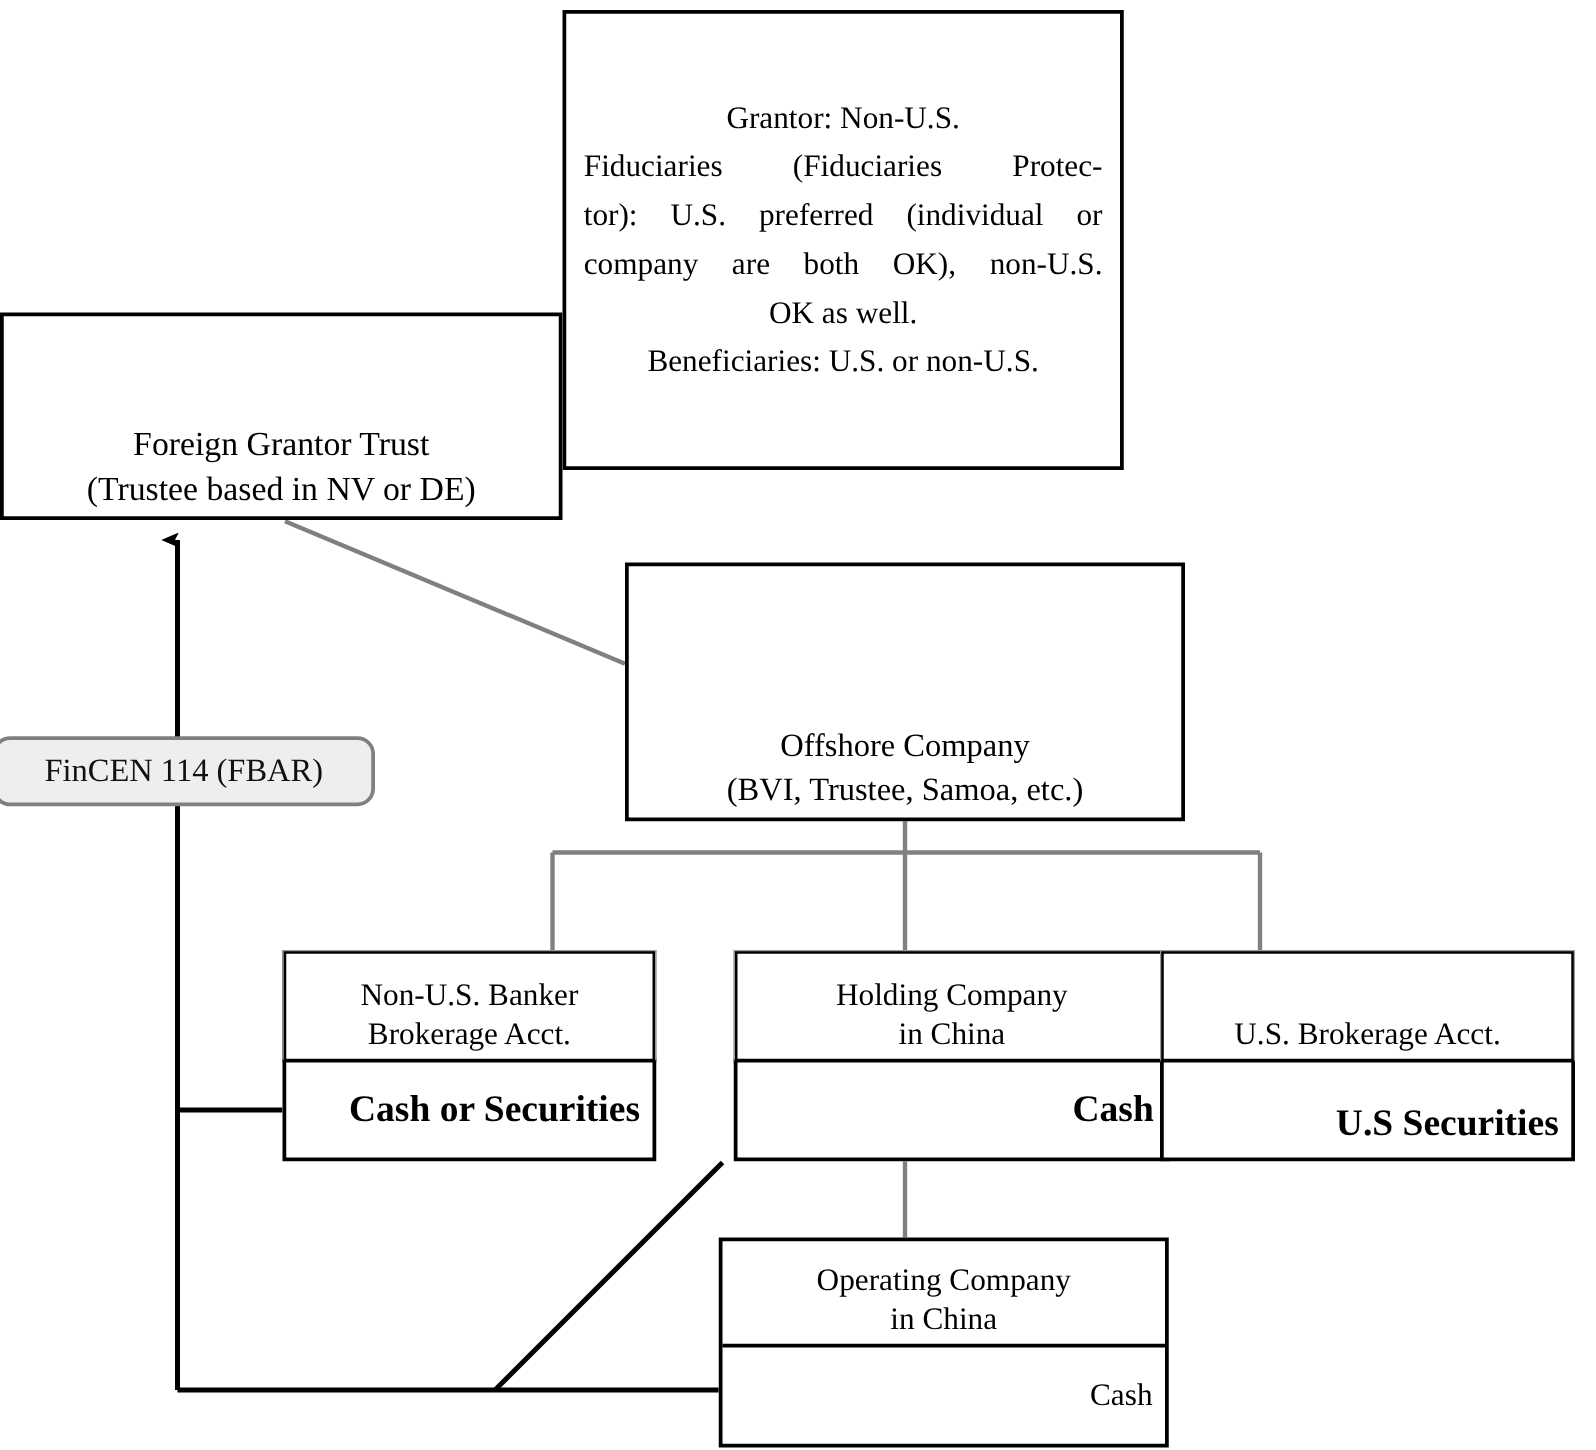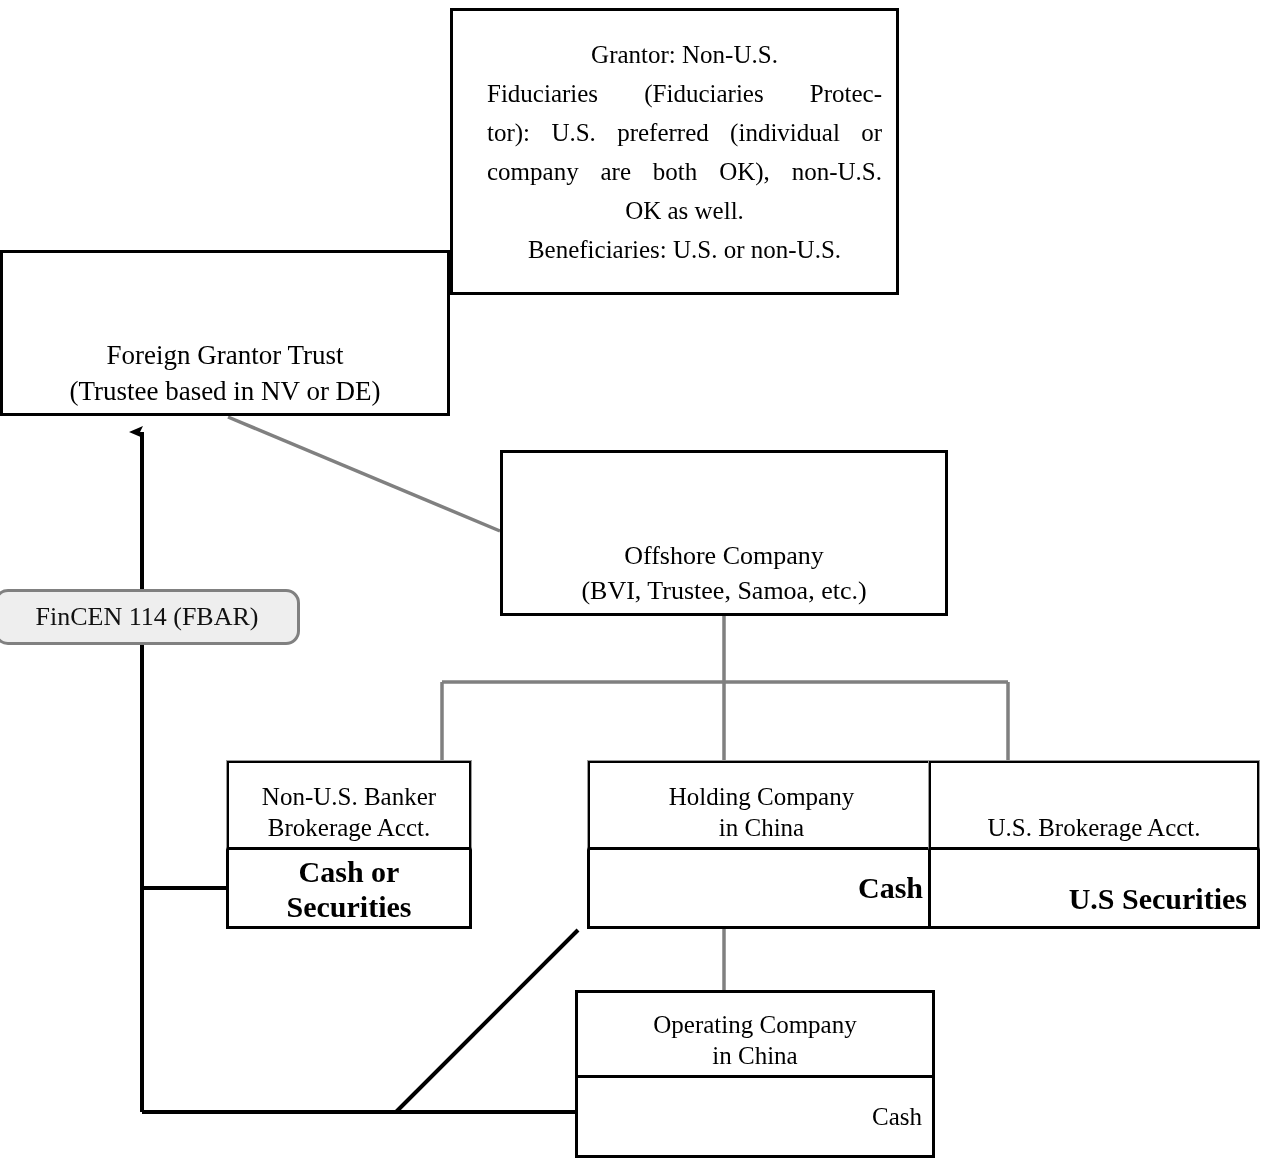--- a/index.html
+++ b/index.html
@@ -46,23 +46,22 @@
     border-bottom: 3px solid #000000;
   }
   .node.plain {
     justify-content: center;
   }
   
   #note-box {
     left: 450px;
     top: 8px;
     width: 449px;
-    height: 287px;
+    height: 368px;
     border-width: 3px;
-    padding-left: 20px;
   }
   #note-box .section {
     flex-direction: column;
     justify-content: center;
     padding: 6px 14px;
     font-size: 25px;
     line-height: 1.56;
   }
   #note-box .noteline {
     display: block;
@@ -106,21 +105,21 @@
     font-size: 26px;
     color: #111111;
     z-index: 3;
   }
 
   
   #offshore-box {
     left: 500px;
     top: 450px;
     width: 448px;
-    height: 166px;
+    height: 207px;
   }
   #offshore-box .section {
     font-size: 26px;
     line-height: 1.34;
     flex-direction: column;
   }
 
   
   .acct-box {
     top: 760px;
@@ -134,21 +133,21 @@
     border-left: 1px solid #9a9a9a;
     border-right: 1px solid #9a9a9a;
     margin: -3px -3px 0 -3px;
     flex: 0 0 90px;
   }
   .acct-box .section.bottom {
     font-size: 30px;
     flex: 1 1 auto;
     font-weight: bold;
   }
-  #banker-box { left: 226px; width: 246px; }
+  #banker-box { left: 226px; width: 299px; }
   #holding-box { left: 587px; width: 349px; }
   #usbroker-box { left: 928px; width: 332px; gap: 21px; }
 
   
   #operating-box {
     left: 575px;
     top: 990px;
     width: 360px;
     height: 168px;
   }

